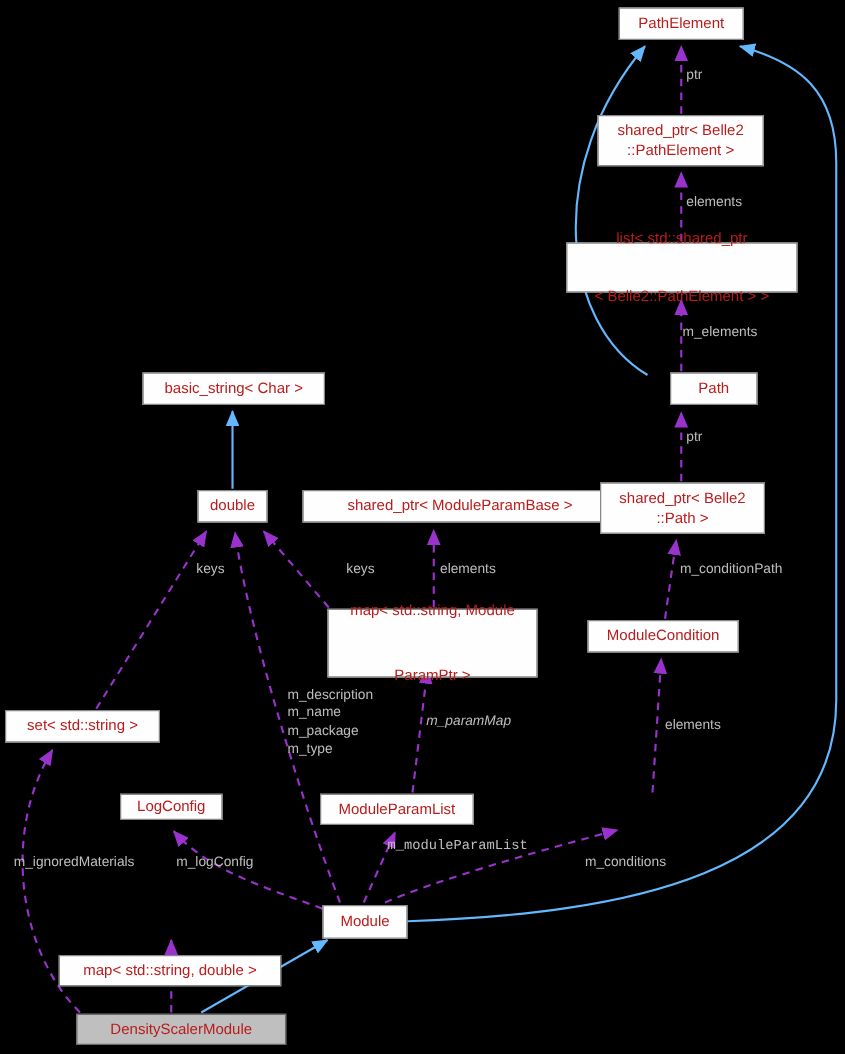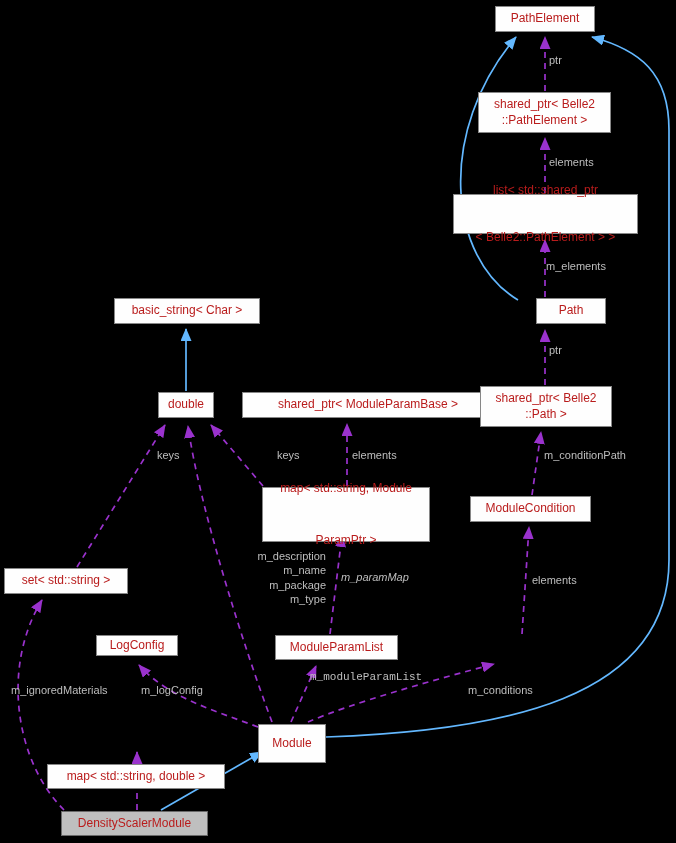--- a/index.html
+++ b/index.html
@@ -14,21 +14,21 @@
     position:absolute;box-sizing:border-box;
     background:#fefefe;border:1.5px solid #878787;color:#b91c1c;
     display:flex;flex-direction:column;align-items:center;justify-content:center;
     text-align:left;font-size:12px;line-height:1.28;white-space:nowrap;z-index:2;
   }
   .node.hl{background:#bfbfbf;border-color:#6a6a6a;}
   .elabel{
     position:absolute;color:#bebebe;font-size:11px;line-height:1.3;
     white-space:pre-line;z-index:1;
   }
-  .elabel.center{text-align:right;}
+  .elabel.center{text-align:left;}
 </style>
 </head>
 <body>
 
 <div class="canvas">
 
   <svg class="edges" viewBox="0 0 676 843">
     <defs>
       <marker id="ap" markerUnits="userSpaceOnUse" markerWidth="15" markerHeight="11" refX="12" refY="5.5" orient="auto">
         <path d="M0,0 L13,5.5 L0,11 Z" fill="#9a32cd"></path>
@@ -106,34 +106,34 @@
   </div>
 
   <div class="node" style="left:4px;top:568px;width:124px;height:26px;">
     <span>set&lt; std::string &gt;</span>
   </div>
 
   <div class="node" style="left:96px;top:635px;width:82px;height:21px;">
     <span>LogConfig</span>
   </div>
 
-  <div class="node" style="left:275px;top:635px;width:123px;height:25px;">
+  <div class="node" style="left:256px;top:635px;width:123px;height:25px;">
     <span>ModuleParamList</span>
   </div>
 
 
   <div class="node" style="left:47px;top:764px;width:178px;height:25px;">
     <span>map&lt; std::string, double &gt;</span>
   </div>
 
-  <div class="node" style="left:258px;top:724px;width:68px;height:39px;">
+  <div class="node" style="left:258px;top:724px;width:68px;height:27px;">
     <span>Module</span>
   </div>
 
-  <div class="node hl" style="left:61px;top:811px;width:147px;height:25px;">
+  <div class="node hl" style="left:61px;top:811px;width:168px;height:25px;">
     <span>DensityScalerModule</span>
   </div>
 
   <div class="elabel" style="left:549px;top:53px;">ptr</div>
   <div class="elabel" style="left:549px;top:155px;">elements</div>
   <div class="elabel" style="left:546px;top:259px;">m_elements</div>
   <div class="elabel" style="left:549px;top:343px;">ptr</div>
   <div class="elabel" style="left:544px;top:448px;">m_conditionPath</div>
   <div class="elabel" style="left:532px;top:573px;">elements</div>
   <div class="elabel" style="left:157px;top:448px;">keys</div>

